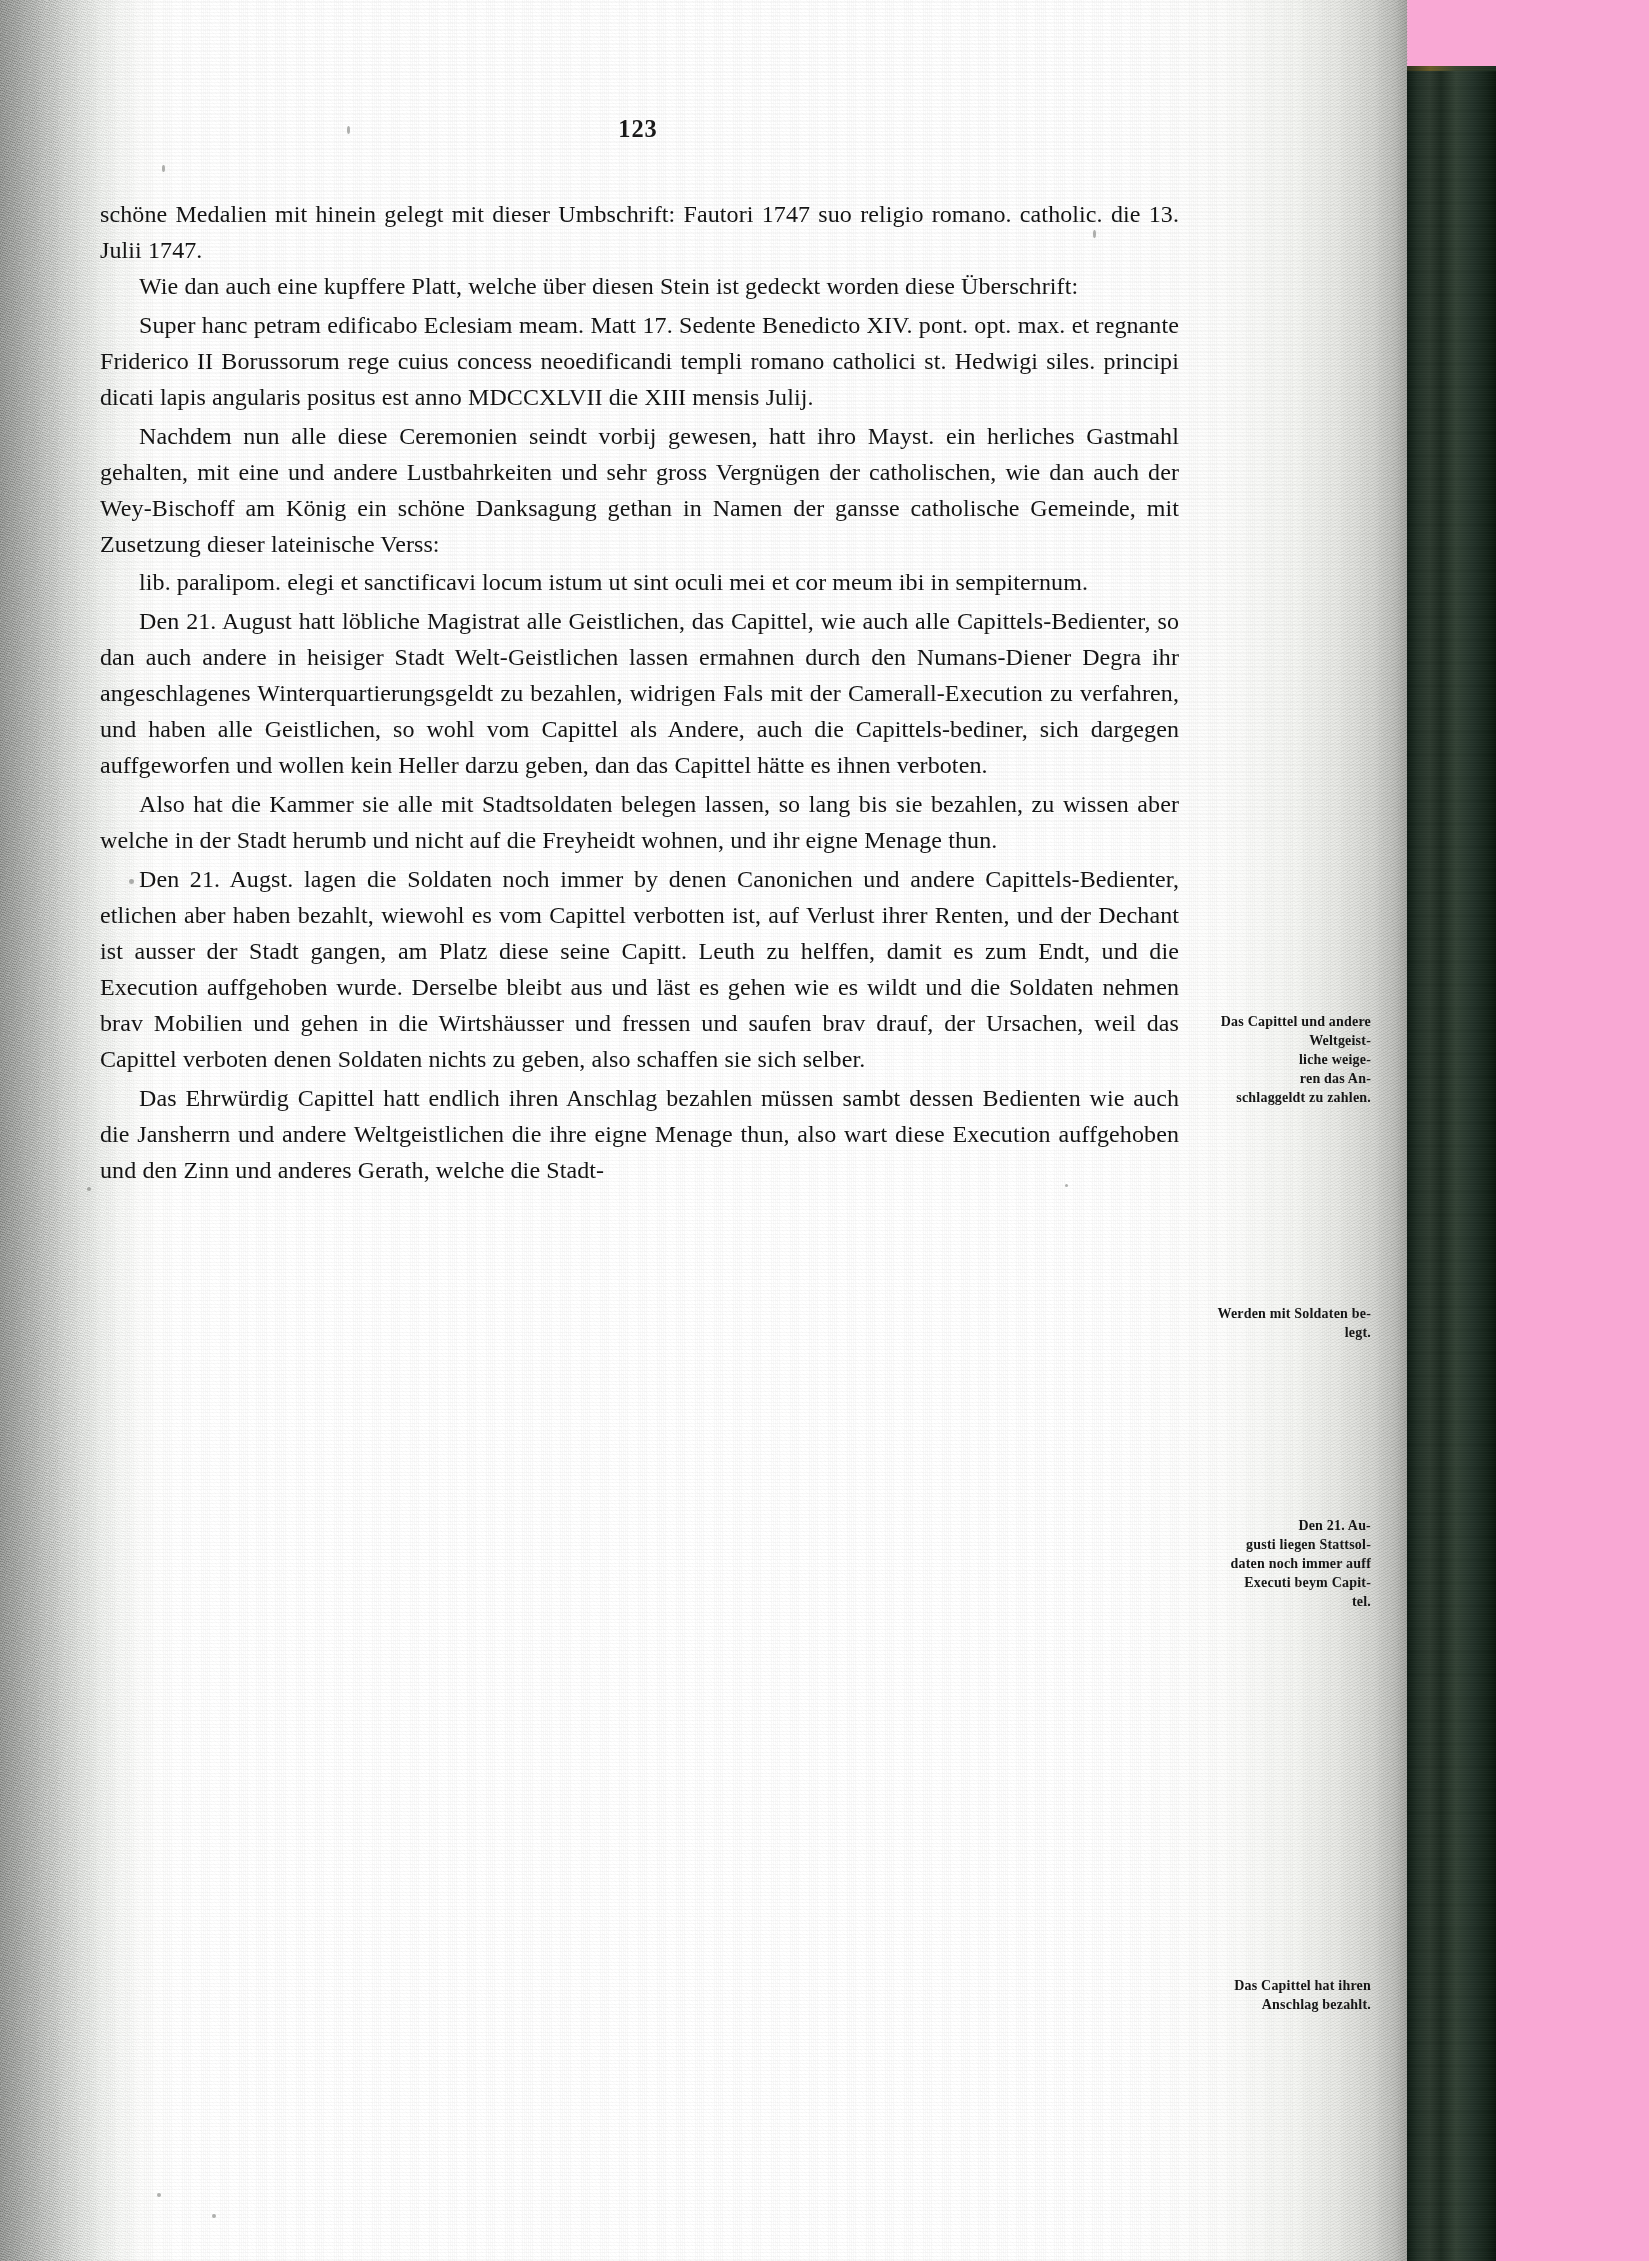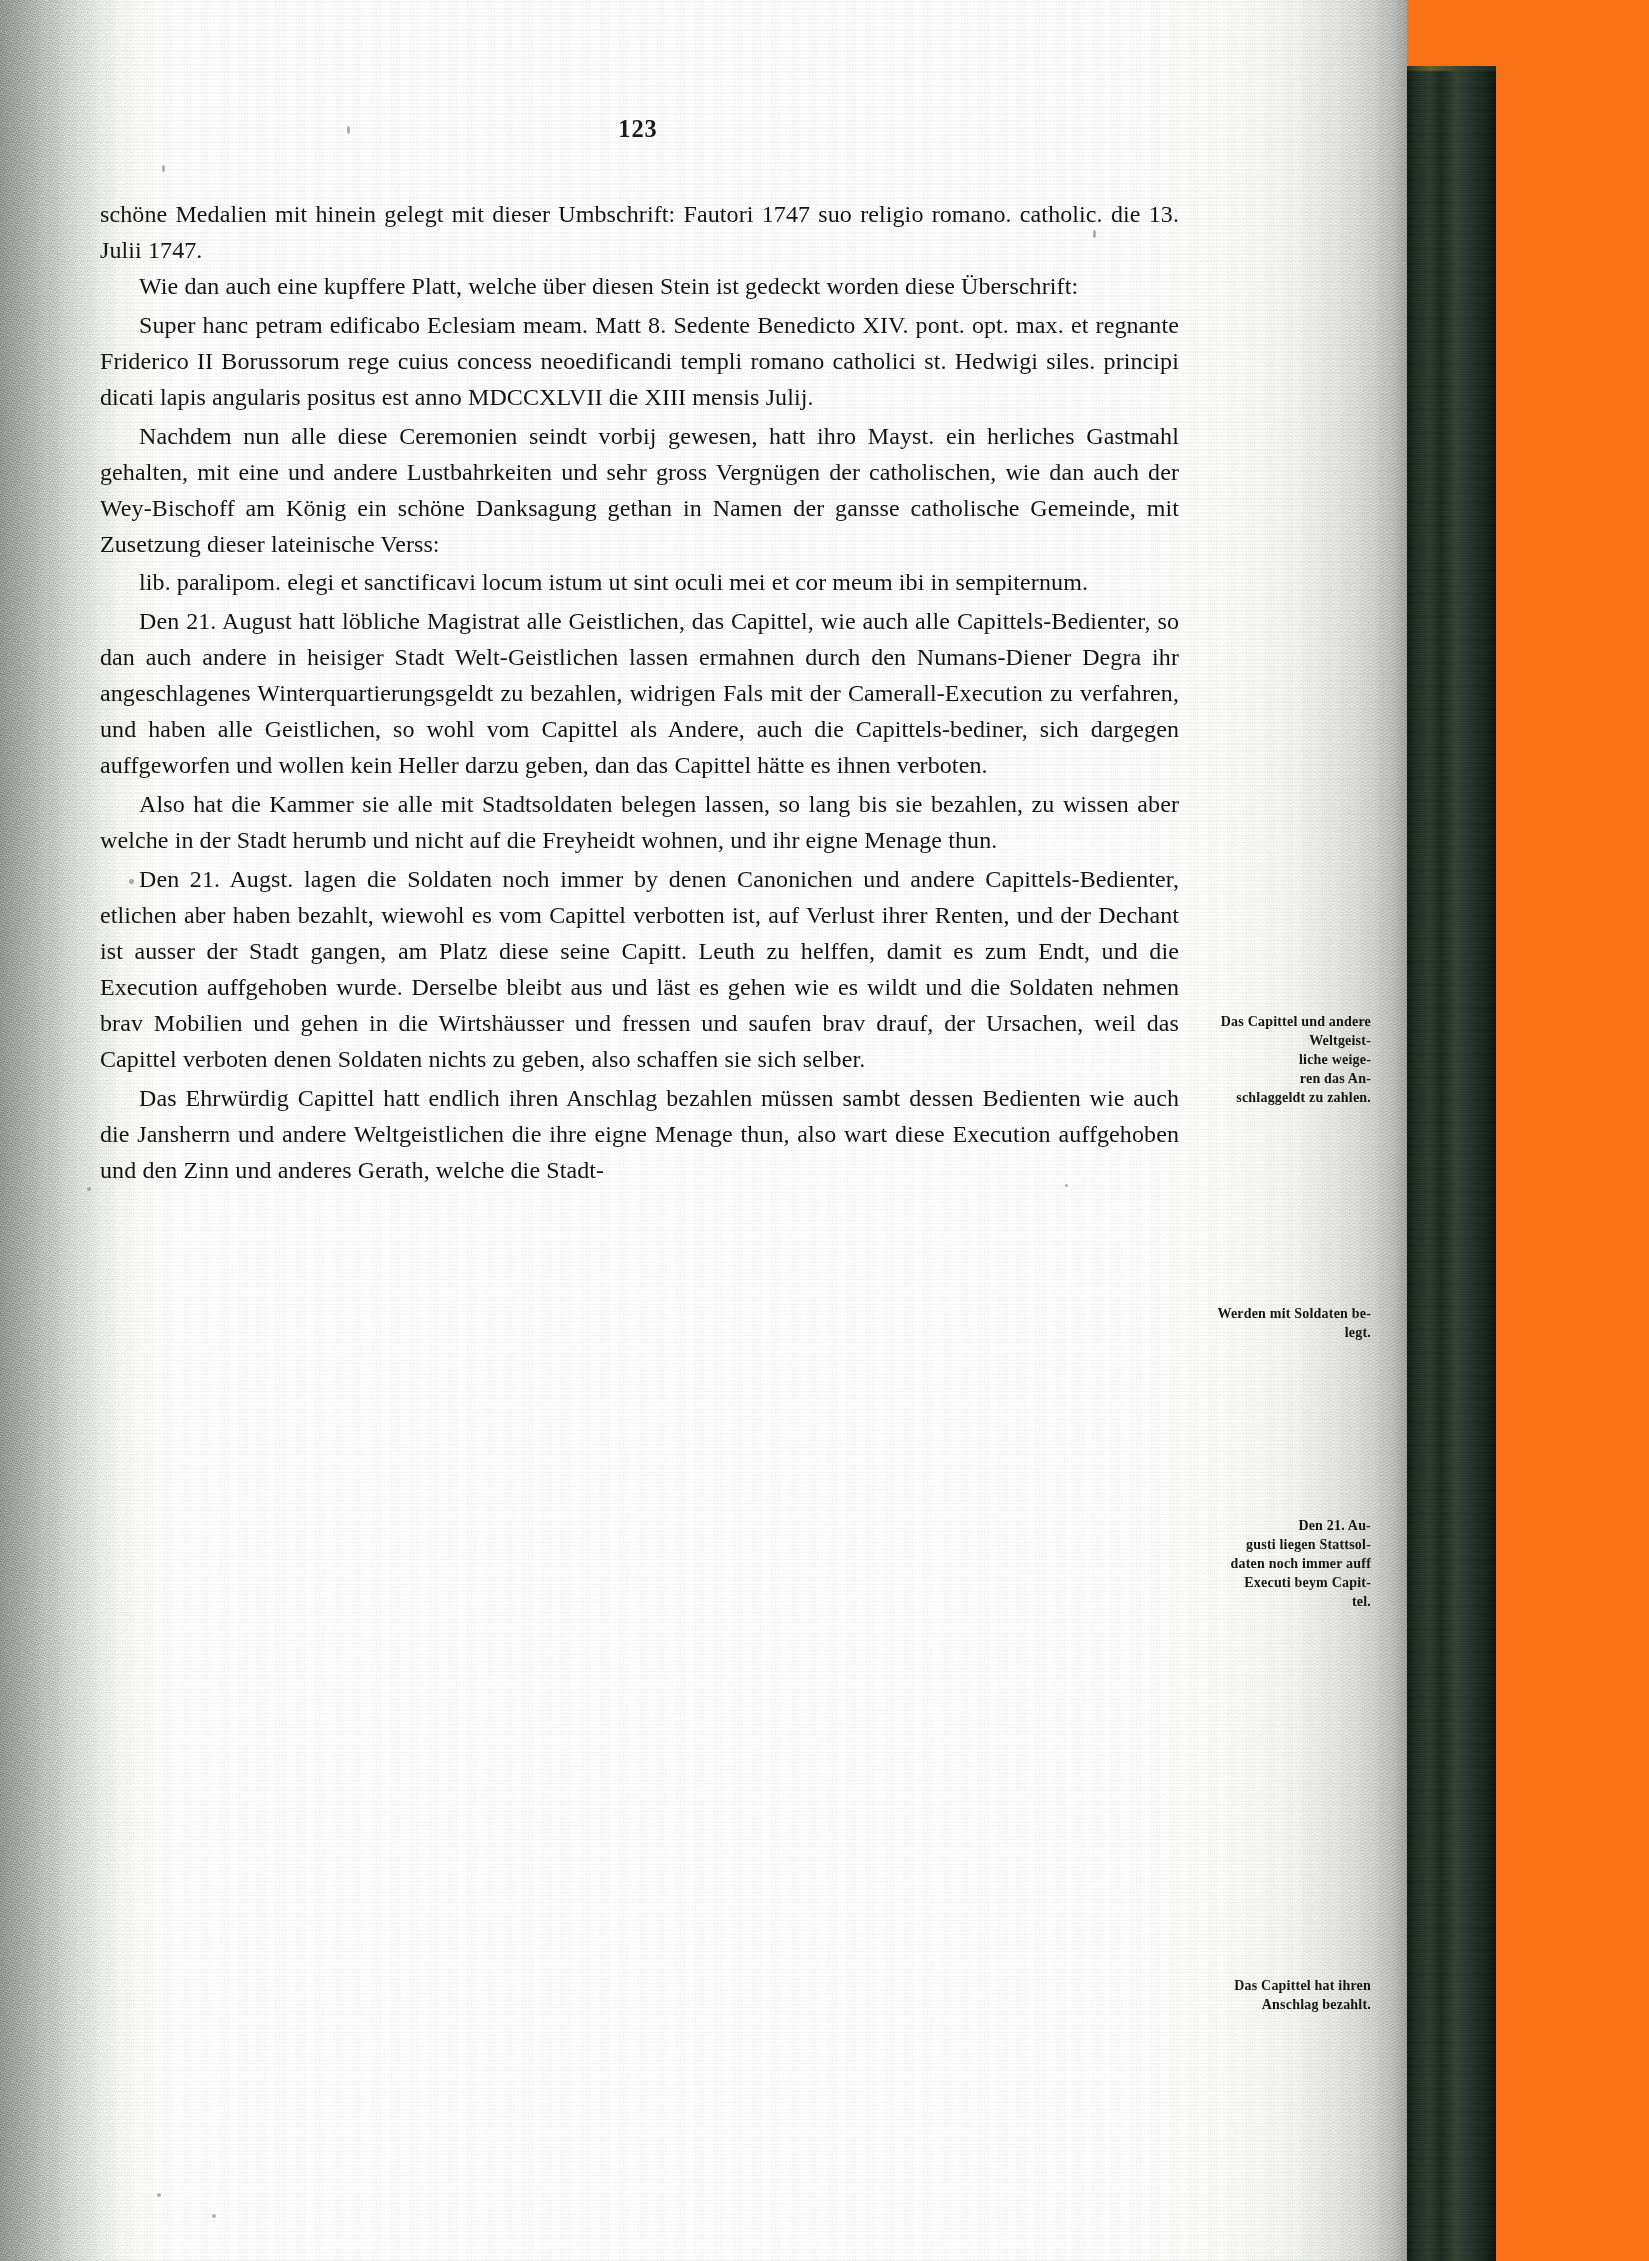--- a/index.html
+++ b/index.html
@@ -6,21 +6,21 @@
     margin: 0;
     padding: 0;
     background: #ffffff;
   }
 
   #page {
     position: relative;
     width: 1649px;
     height: 2261px;
     overflow: hidden;
-    background: #f97316;
+    background: #f9a8d4;
     font-family: "Liberation Serif", "DejaVu Serif", serif;
   }
 
   
   #paper {
     position: absolute;
     left: 0;
     top: 0;
     width: 1407px;
     height: 2261px;
@@ -202,21 +202,21 @@
   <div class="speck" style="left:129px; top:879px; width:4.7px; height:4.7px;"></div>
 
   <div id="page-number">123</div>
 
   <div id="content">
 
     <p class="para tight">schöne Medalien mit hinein gelegt mit dieser Umbschrift: Fautori 1747 suo religio romano. catholic. die 13. Julii 1747.</p>
 
     <p class="para indent">Wie dan auch eine kupffere Platt, welche über diesen Stein ist gedeckt worden diese Überschrift:</p>
 
-    <p class="para indent">Super hanc petram edificabo Eclesiam meam. Matt 8. Sedente Benedicto XIV. pont. opt. max. et regnante Friderico II Borussorum rege cuius concess neoedificandi templi romano catholici st. Hedwigi siles. principi dicati lapis angularis positus est anno MDCCXLVII die XIII mensis Julij.</p>
+    <p class="para indent">Super hanc petram edificabo Eclesiam meam. Matt 17. Sedente Benedicto XIV. pont. opt. max. et regnante Friderico II Borussorum rege cuius concess neoedificandi templi romano catholici st. Hedwigi siles. principi dicati lapis angularis positus est anno MDCCXLVII die XIII mensis Julij.</p>
 
     <p class="para indent gap">Nachdem nun alle diese Ceremonien seindt vorbij gewesen, hatt ihro Mayst. ein herliches Gastmahl gehalten, mit eine und andere Lustbahrkeiten und sehr gross Vergnügen der catholischen, wie dan auch der Wey-Bischoff am König ein schöne Danksagung gethan in Namen der gansse catholische Gemeinde, mit Zusetzung dieser lateinische Verss:</p>
 
     <p class="para indent">lib. paralipom. elegi et sanctificavi locum istum ut sint oculi mei et cor meum ibi in sempiternum.</p>
 
     <p class="para indent gap">Den 21. August hatt löbliche Magistrat alle Geistlichen, das Capittel, wie auch alle Capittels-Bedienter, so dan auch andere in heisiger Stadt Welt-Geistlichen lassen ermahnen durch den Numans-Diener Degra ihr angeschlagenes Winterquartierungsgeldt zu bezahlen, widrigen Fals mit der Camerall-Execution zu verfahren, und haben alle Geistlichen, so wohl vom Capittel als Andere, auch die Capittels-bediner, sich dargegen auffgeworfen und wollen kein Heller darzu geben, dan das Capittel hätte es ihnen verboten.</p>
 
     <p class="para indent gap">Also hat die Kammer sie alle mit Stadtsoldaten belegen lassen, so lang bis sie bezahlen, zu wissen aber welche in der Stadt herumb und nicht auf die Freyheidt wohnen, und ihr eigne Menage thun.</p>
 
     <p class="para indent gap">Den 21. Augst. lagen die Soldaten noch immer by denen Canonichen und andere Capittels-Bedienter, etlichen aber haben bezahlt, wiewohl es vom Capittel verbotten ist, auf Verlust ihrer Renten, und der Dechant ist ausser der Stadt gangen, am Platz diese seine Capitt. Leuth zu helffen, damit es zum Endt, und die Execution auffgehoben wurde. Derselbe bleibt aus und läst es gehen wie es wildt und die Soldaten nehmen brav Mobilien und gehen in die Wirtshäusser und fressen und saufen brav drauf, der Ursachen, weil das Capittel verboten denen Soldaten nichts zu geben, also schaffen sie sich selber.</p>

